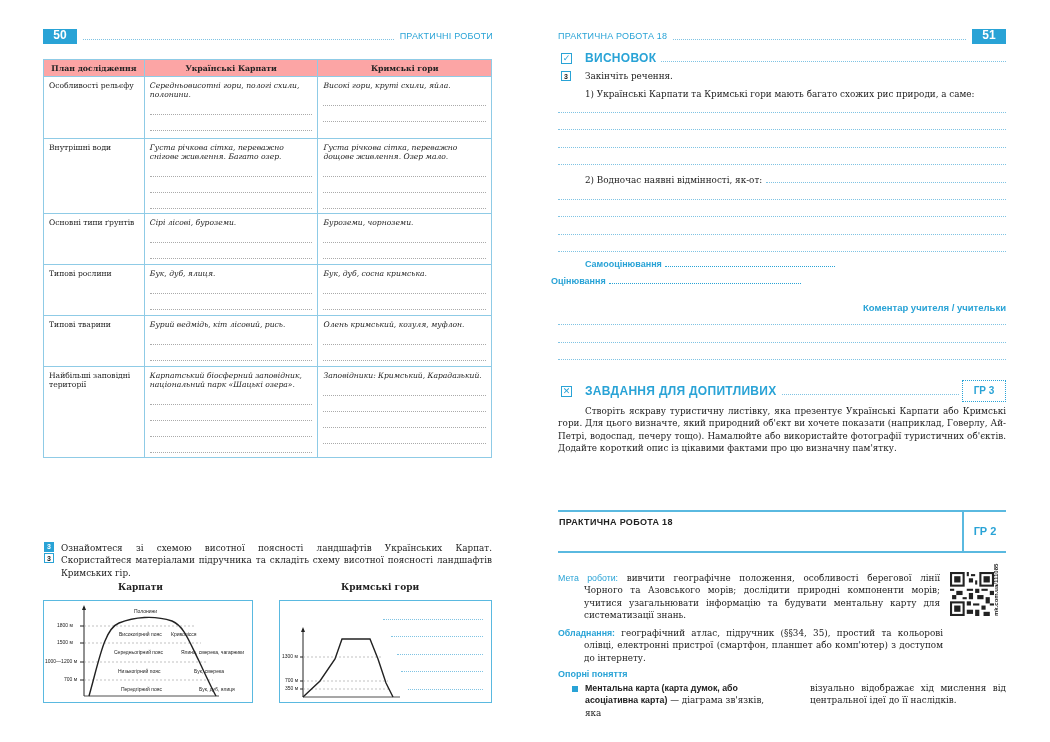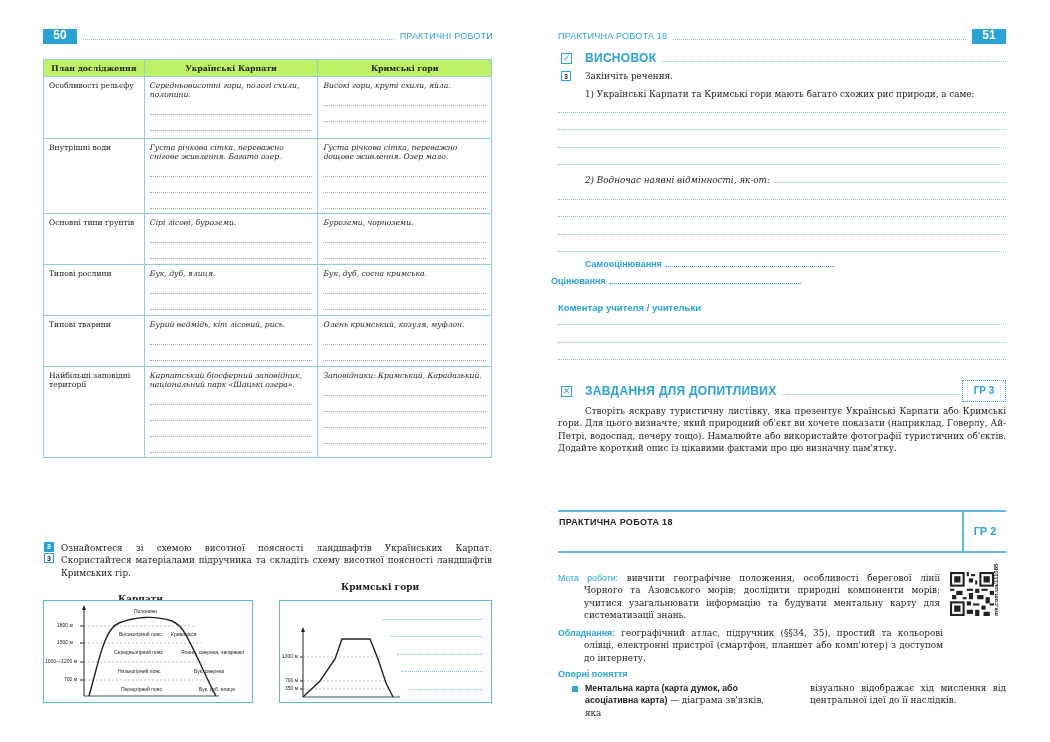--- a/index.html
+++ b/index.html
@@ -12,21 +12,21 @@
   .dots { border-bottom: 1.2px dotted #7fc3e3; }
 
   
   .hdr { position: absolute; top: 29px; height: 14px; display: flex; align-items: center; }
   .pgnum { background: #29a3d6; color: #fff; font-family: "Liberation Sans", sans-serif; font-weight: bold; font-size: 12px; height: 15px; line-height: 13px; width: 34px; text-align: center; }
   .hdr .fill { flex: 1; height: 8px; margin: 0 6px; border-bottom: 1.2px dotted #7fc3e3; }
   .hdr .lbl { font-family: "Liberation Sans", sans-serif; font-size: 9px; color: #29a3d6; letter-spacing: 0.2px; }
 
   
   table.plan { position: absolute; left: 43px; top: 59px; width: 449px; border-collapse: collapse; font-size: 7.6px; }
-  table.plan th { background: #bef264; font-weight: bold; height: 17px; border: 1px solid #8fcbe6; font-size: 7.8px; }
+  table.plan th { background: #fca5a5; font-weight: bold; height: 17px; border: 1px solid #8fcbe6; font-size: 7.8px; }
   table.plan td { border: 1px solid #8fcbe6; vertical-align: top; padding: 4px 5px; }
   table.plan td.c1 { width: 101px; color: #222; }
   table.plan td.c2, table.plan td.c3 { width: 174px; font-style: italic; }
   .line { height: 16px; border-bottom: 1px dotted #aaa; }
 
   
   .badge { display: inline-block; width: 10px; height: 10px; font-size: 7px; font-weight: bold; text-align: center; line-height: 10px; font-family: "Liberation Sans", sans-serif; }
   .badge.fill { background: #29a3d6; color: #fff; }
   .badge.out { border: 1px solid #29a3d6; color: #222; background: #fff; }
 
@@ -147,21 +147,21 @@
         </tr>
       </tbody>
   </table>
 
   <div style="position:absolute; left:44px; top:542px; display:flex; flex-direction:column; gap:1px;">
     <span class="badge fill">3</span>
     <span class="badge out">3</span>
   </div>
   <div class="para" style="position:absolute; left:61px; top:542px; width:431px;">Ознайомтеся зі схемою висотної поясності ландшафтів Українських Карпат. Скористайтеся матеріалами підручника та складіть схему висотної поясності ландшафтів Кримських гір.</div>
 
-  <div class="ctitle" style="left:118px; top:582px;margin-top:12px;">Карпати</div>
+  <div class="ctitle" style="left:118px; top:582px;">Карпати</div>
   <div class="chartbox" style="left:43px; top:600px; width:210px; height:103px;">
     <svg width="207" height="100" viewBox="0 0 207 100" style="position:absolute;left:0;top:0;">
       <line x1="40" y1="95" x2="40" y2="6" stroke="#222" stroke-width="1"></line>
       <polygon points="38,9 40,4 42,9" fill="#222"></polygon>
       <line x1="36" y1="25" x2="40" y2="25" stroke="#222"></line>
       <line x1="36" y1="42" x2="40" y2="42" stroke="#222"></line>
       <line x1="36" y1="61" x2="40" y2="61" stroke="#222"></line>
       <line x1="36" y1="79" x2="40" y2="79" stroke="#222"></line>
       <line x1="40" y1="25" x2="150" y2="25" stroke="#999" stroke-dasharray="2,2" stroke-width="0.6"></line>
       <line x1="40" y1="42" x2="157" y2="42" stroke="#999" stroke-dasharray="2,2" stroke-width="0.6"></line>
@@ -223,38 +223,38 @@
   <span class="sect-title" style="margin-left:13px;">ВИСНОВОК</span>
   <span style="flex:1; height:8px; margin-left:5px; border-bottom:1.2px dotted #7fc3e3;"></span>
 </div>
 <span class="badge out" style="position:absolute; left:561px; top:71px;">3</span>
 <div class="para" style="position:absolute; left:585px; top:70px;">Закінчіть речення.</div>
 <div class="para" style="position:absolute; left:585px; top:88px; width:421px;">1) Українські Карпати та Кримські гори мають багато схожих рис природи, а саме:</div>
 <div class="dl" style="top:112px;"></div>
 <div class="dl" style="top:129px;"></div>
 <div class="dl" style="top:147px;"></div>
 <div class="dl" style="top:164px;"></div>
-<div style="position:absolute; left:585px; top:174px; width:421px; display:flex; align-items:baseline;font-style:italic;">
+<div style="position:absolute; left:585px; top:174px; width:421px; display:flex; align-items:baseline;">
   <span class="para">2) Водночас наявні відмінності, як-от:</span>
   <span style="flex:1; margin-left:4px; border-bottom:1.2px dotted #7fc3e3; height:9px;"></span>
 </div>
 <div class="dl" style="top:199px;"></div>
 <div class="dl" style="top:216px;"></div>
 <div class="dl" style="top:234px;"></div>
 <div class="dl" style="top:251px;"></div>
 
 <div style="position:absolute; left:585px; top:259px; display:flex; align-items:baseline; width:250px;">
   <span class="lbl-blue" style="font-size:9px;">Самооцінювання</span>
   <span style="flex:1; margin-left:3px; border-bottom:1px dotted #29a3d6; height:8px;"></span>
 </div>
 <div style="position:absolute; left:551px; top:276px; display:flex; align-items:baseline; width:250px;justify-content:flex-end;">
   <span class="lbl-blue" style="font-size:9px;">Оцінювання</span>
   <span style="flex:1; margin-left:3px; border-bottom:1px dotted #29a3d6; height:8px;"></span>
 </div>
-<div class="lbl-blue" style="position:absolute; left:558px; width:448px; top:302px; text-align:left; font-size:9.5px;">Коментар учителя / учительки</div>
+<div class="lbl-blue" style="position:absolute; left:558px; width:448px; top:302px; text-align:right; font-size:9.5px;">Коментар учителя / учительки</div>
 <div class="dl" style="top:324px;"></div>
 <div class="dl" style="top:342px;"></div>
 <div class="dl" style="top:359px;"></div>
 
 <div style="position:absolute; left:561px; top:380px; width:445px; display:flex; align-items:center;">
   <span style="display:inline-block; width:11px; height:11px; border:1.3px solid #29a3d6; color:#29a3d6; font-size:9px; line-height:9px; text-align:center;" class="sans">✕</span>
   <span class="sect-title" style="margin-left:13px;">ЗАВДАННЯ ДЛЯ ДОПИТЛИВИХ</span>
   <span style="flex:1; height:8px; margin:0 3px 0 5px; border-bottom:1.2px dotted #7fc3e3;"></span>
   <span style="border:1.2px dotted #29a3d6; color:#29a3d6; width:44px; height:22px; line-height:20px; text-align:center; font-size:10px; font-weight:bold;" class="sans">ГР 3</span>
 </div>

